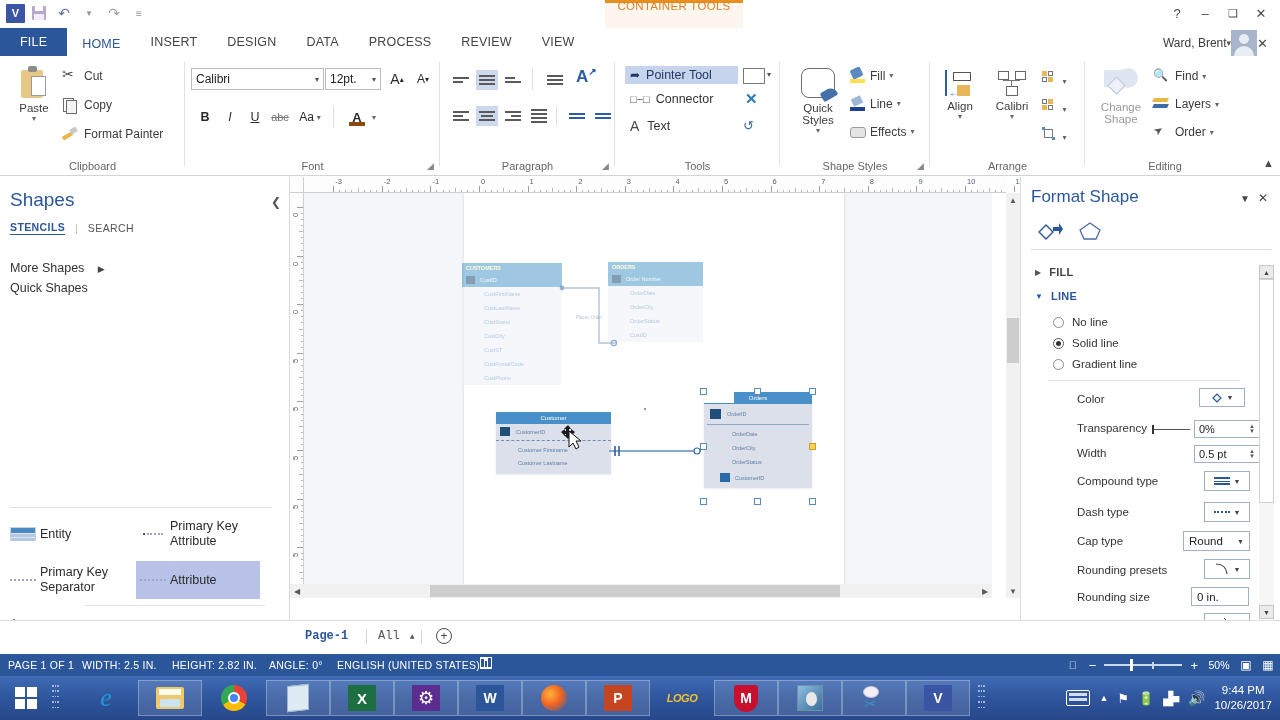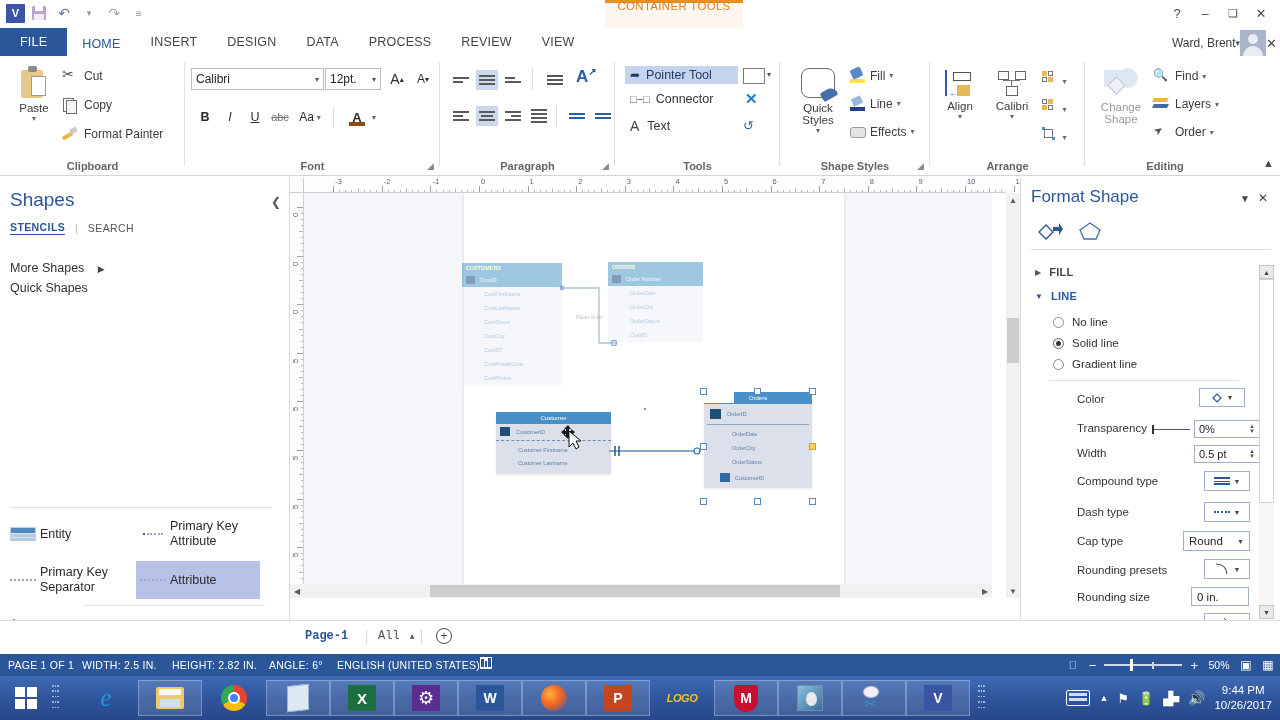--- a/index.html
+++ b/index.html
@@ -51,38 +51,38 @@
   }
   .tab {
     padding: 0 15px; height: 28px; line-height: 28px; font-size: 12.5px;
     color: #444; letter-spacing: .2px; white-space: nowrap;
   }
   .tab.file { background: #2b579a; color: #fff; padding: 0 20px; font-weight: normal; }
   .tab.active { color: #2b579a; border-top: 2px solid #fff; background: #fff;
                 box-shadow: inset 0 -2px 0 #2b579a00; position: relative; }
   .tab.active::after { content:''; position:absolute; left:0; right:0; top:0; height:2px; }
   .tab.ctxactive { color: #4a4a4a; background: #fdf6ef; }
-  .user-area { margin-left: auto; display: flex; align-items: center; gap: 0; padding-right: 3px; }
+  .user-area { margin-left: auto; display: flex; align-items: center; gap: 0; padding-right: 12px; }
   .username { font-size: 12px; color: #3c3c3c; }
   .avatar { width: 26px; height: 26px; background: #a8b4cb; position: relative; overflow: hidden; }
   .avatar::before { content:''; position:absolute; left:8px; top:4px; width:10px; height:10px;
                     border-radius:50%; background:#e9edf4; }
   .avatar::after { content:''; position:absolute; left:3px; top:16px; width:20px; height:14px;
                    border-radius:10px 10px 0 0; background:#e9edf4; }
   .closedoc { font-size: 13px; color: #4a4a4a; }
 
   
   .ribbon {
     position: absolute; top: 56px; left: 0; width: 1280px; height: 120px;
     background: #fff; border-bottom: 1px solid #d4d4d4;
   }
   .rgroup { position: absolute; top: 0; height: 118px; }
   .rgroup .gl {
     position: absolute; bottom: 2px; width: 100%; text-align: center;
-    font-size: 11px; color: #666; font-weight: bold;
+    font-size: 11px; color: #666;
   }
   .rsep { position: absolute; top: 6px; width: 1px; height: 104px; background: #e2e2e2; }
   .dlg-launch { position: absolute; bottom: 3px; font-size: 9px; color: #888; }
 
   .btn { display: flex; align-items: center; font-size: 12px; color: #3c3c3c; cursor: default; }
   .bigbtn { display: flex; flex-direction: column; align-items: center; font-size: 11.5px; color: #3c3c3c; }
 
   
   .paste-ico { width: 30px; height: 34px; position: relative; }
   .paste-board { position:absolute; left:2px; top:4px; width:22px; height:28px; background:#e8c887; border-radius:2px; }
@@ -1069,21 +1069,21 @@
       <span style="font-size:8px;margin-left:3px">▲</span>
     </div>
     <div class="ptab-sep2"></div>
     <div class="ptab-add">+</div>
   </div>
 
   <div class="statusbar">
     <div class="sb-item" style="left:8px">PAGE 1 OF 1</div>
     <div class="sb-item" style="left:82px">WIDTH: 2.5 IN.</div>
     <div class="sb-item" style="left:172px">HEIGHT: 2.82 IN.</div>
-    <div class="sb-item" style="left:269px">ANGLE: 6°</div>
+    <div class="sb-item" style="left:269px">ANGLE: 0°</div>
     <div class="sb-item" style="left:337px">ENGLISH (UNITED STATES)</div>
     <div class="sb-item" style="left:480px;top:3px">
       <span style="display:inline-block;width:12px;height:12px;background:#fff;position:relative">
         <span style="position:absolute;left:1px;top:2px;width:3px;height:8px;background:#2b579a;display:block"></span>
         <span style="position:absolute;left:5px;top:4px;width:2px;height:6px;background:#2b579a;display:block"></span>
         <span style="position:absolute;left:8px;top:1px;width:3px;height:9px;background:#2b579a;display:block"></span>
       </span>
     </div>
     <div class="sb-right">
       <span class="sb-icon">⎕</span>

